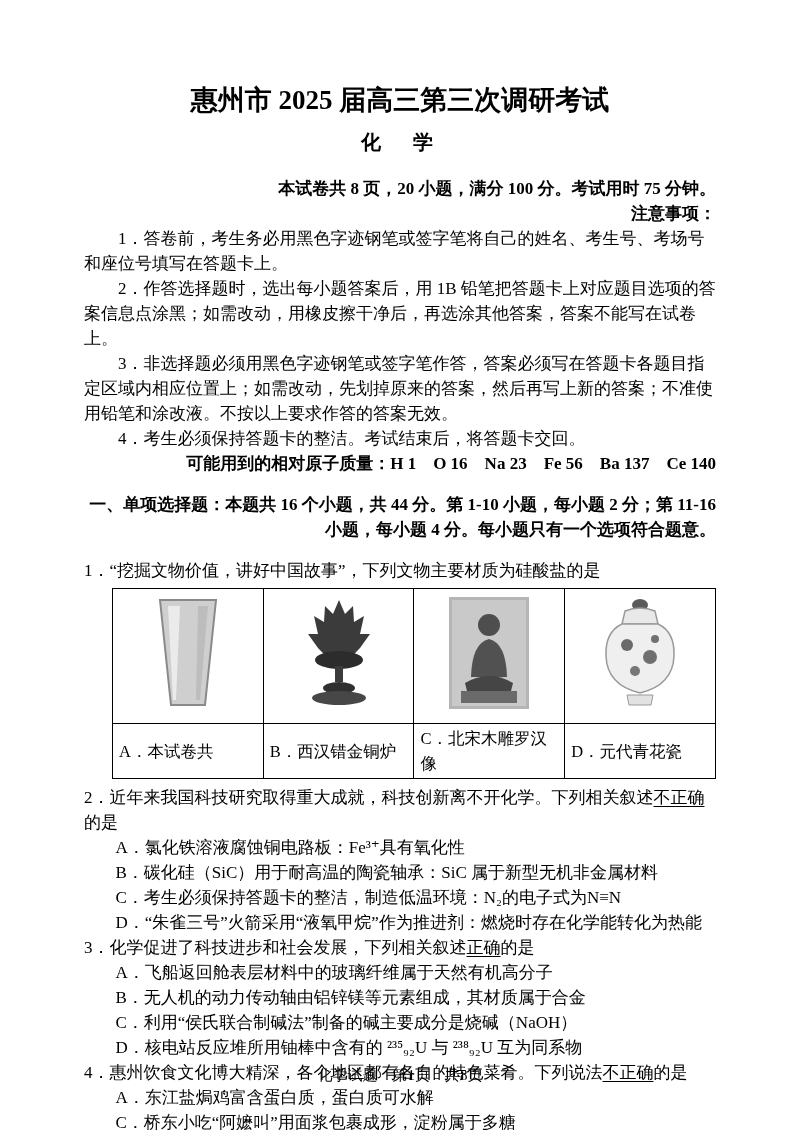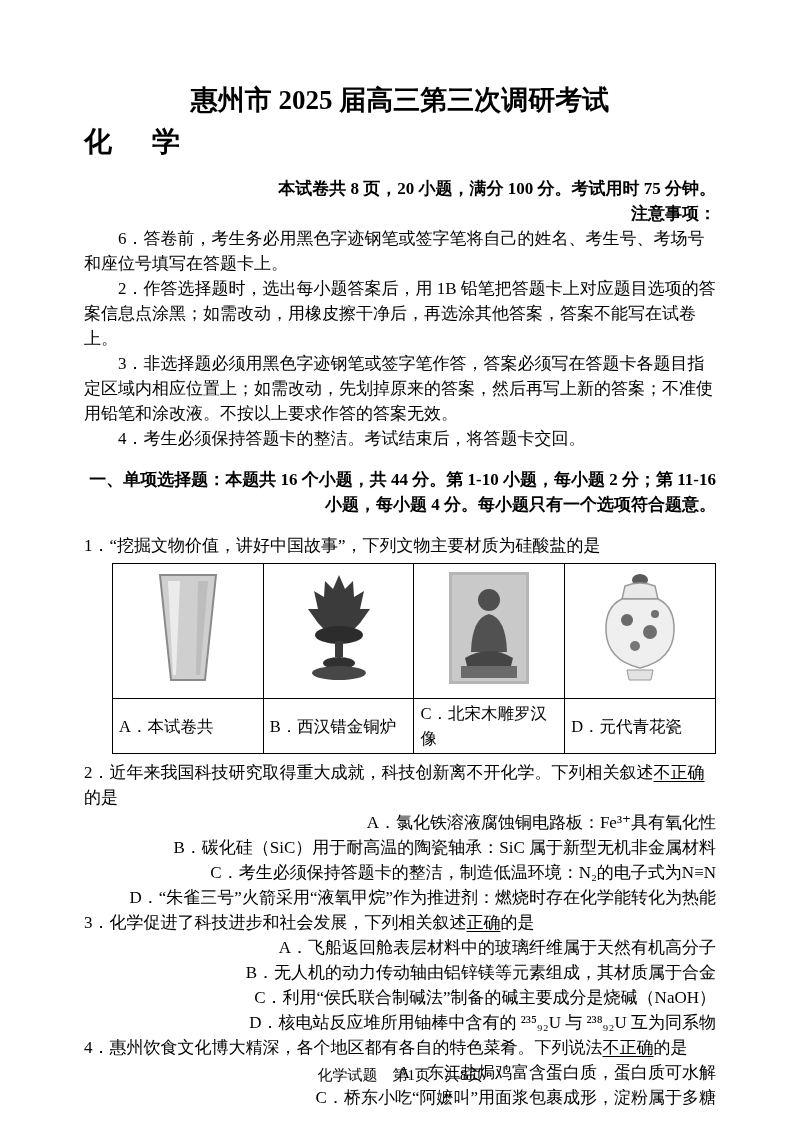--- a/index.html
+++ b/index.html
@@ -3,49 +3,50 @@
 <meta charset="utf-8">
 <style>
   html,body{margin:0;padding:0;}
   body{
     width:800px;height:1130px;background:#ffffff;color:#000000;
     font-family:"Liberation Serif","DejaVu Serif",serif;
     font-size:17px;line-height:25px;
   }
   .page{position:relative;width:800px;height:1130px;padding:82px 84px 12px;box-sizing:border-box;overflow:hidden;border-radius:8px;}
   .title{font-size:27px;font-weight:700;text-align:center;line-height:36px;}
-  .subject{font-size:28px;font-weight:700;line-height:36px;margin:6px 0 16px;letter-spacing:6px;}
+  .subject{font-size:20px;font-weight:700;text-align:center;line-height:36px;margin:6px 0 16px;letter-spacing:6px;}
   p{margin:0;}
   .b{font-weight:700;text-align:right;}
   .indent{text-indent:2em;}
   .hang{padding-left:2em;text-indent:-2em;}
   .section{margin-top:16px;margin-bottom:16px;}
   .u{text-decoration:underline;text-underline-offset:3px;}
-  .opt{padding-left:1.85em;text-align:right;}
+  .opt{padding-left:1.85em;}
   .stem .qnum{display:inline;}
   table.artifacts{border-collapse:collapse;margin:5px 0 6px 28px;}
   .artifacts td{border:1.6px solid #000;}
   .artifacts td.img{width:146px;height:130px;text-align:center;vertical-align:middle;padding:2px;background:#ffffff;}
   .artifacts td.lbl{height:32px;padding:2px 4px 2px 6px;font-size:16.5px;vertical-align:middle;text-align:left;}
   .footer{position:absolute;left:0;bottom:42px;width:100%;text-align:center;font-size:15px;}
 </style>
 </head>
 <body>
 
 <div class="page">
 
   <div class="title">惠州市 2025 届高三第三次调研考试</div>
   <div class="subject">化　学</div>
 
   <p class="b">本试卷共 8 页，20 小题，满分 100 分。考试用时 75 分钟。</p>
   <p class="b">注意事项：</p>
-  <p class="indent">6．答卷前，考生务必用黑色字迹钢笔或签字笔将自己的姓名、考生号、考场号和座位号填写在答题卡上。</p>
+  <p class="indent">1．答卷前，考生务必用黑色字迹钢笔或签字笔将自己的姓名、考生号、考场号和座位号填写在答题卡上。</p>
   <p class="indent">2．作答选择题时，选出每小题答案后，用 1B 铅笔把答题卡上对应题目选项的答案信息点涂黑；如需改动，用橡皮擦干净后，再选涂其他答案，答案不能写在试卷上。</p>
   <p class="indent">3．非选择题必须用黑色字迹钢笔或签字笔作答，答案必须写在答题卡各题目指定区域内相应位置上；如需改动，先划掉原来的答案，然后再写上新的答案；不准使用铅笔和涂改液。不按以上要求作答的答案无效。</p>
   <p class="indent">4．考生必须保持答题卡的整洁。考试结束后，将答题卡交回。</p>
+  <p class="b">可能用到的相对原子质量：H 1　O 16　Na 23　Fe 56　Ba 137　Ce 140</p>
 
   <p class="b hang section">一、单项选择题：本题共 16 个小题，共 44 分。第 1-10 小题，每小题 2 分；第 11-16 小题，每小题 4 分。每小题只有一个选项符合题意。</p>
 
   <div class="question">
     <p class="stem"><span class="qnum">1．</span><span>“挖掘文物价值，讲好中国故事”，下列文物主要材质为硅酸盐的是</span><span class="u"></span><span></span></p>
     <table class="artifacts">
       <tbody>
           <tr>
         <td class="img">
           <svg width="66" height="112" viewBox="0 0 66 112">

